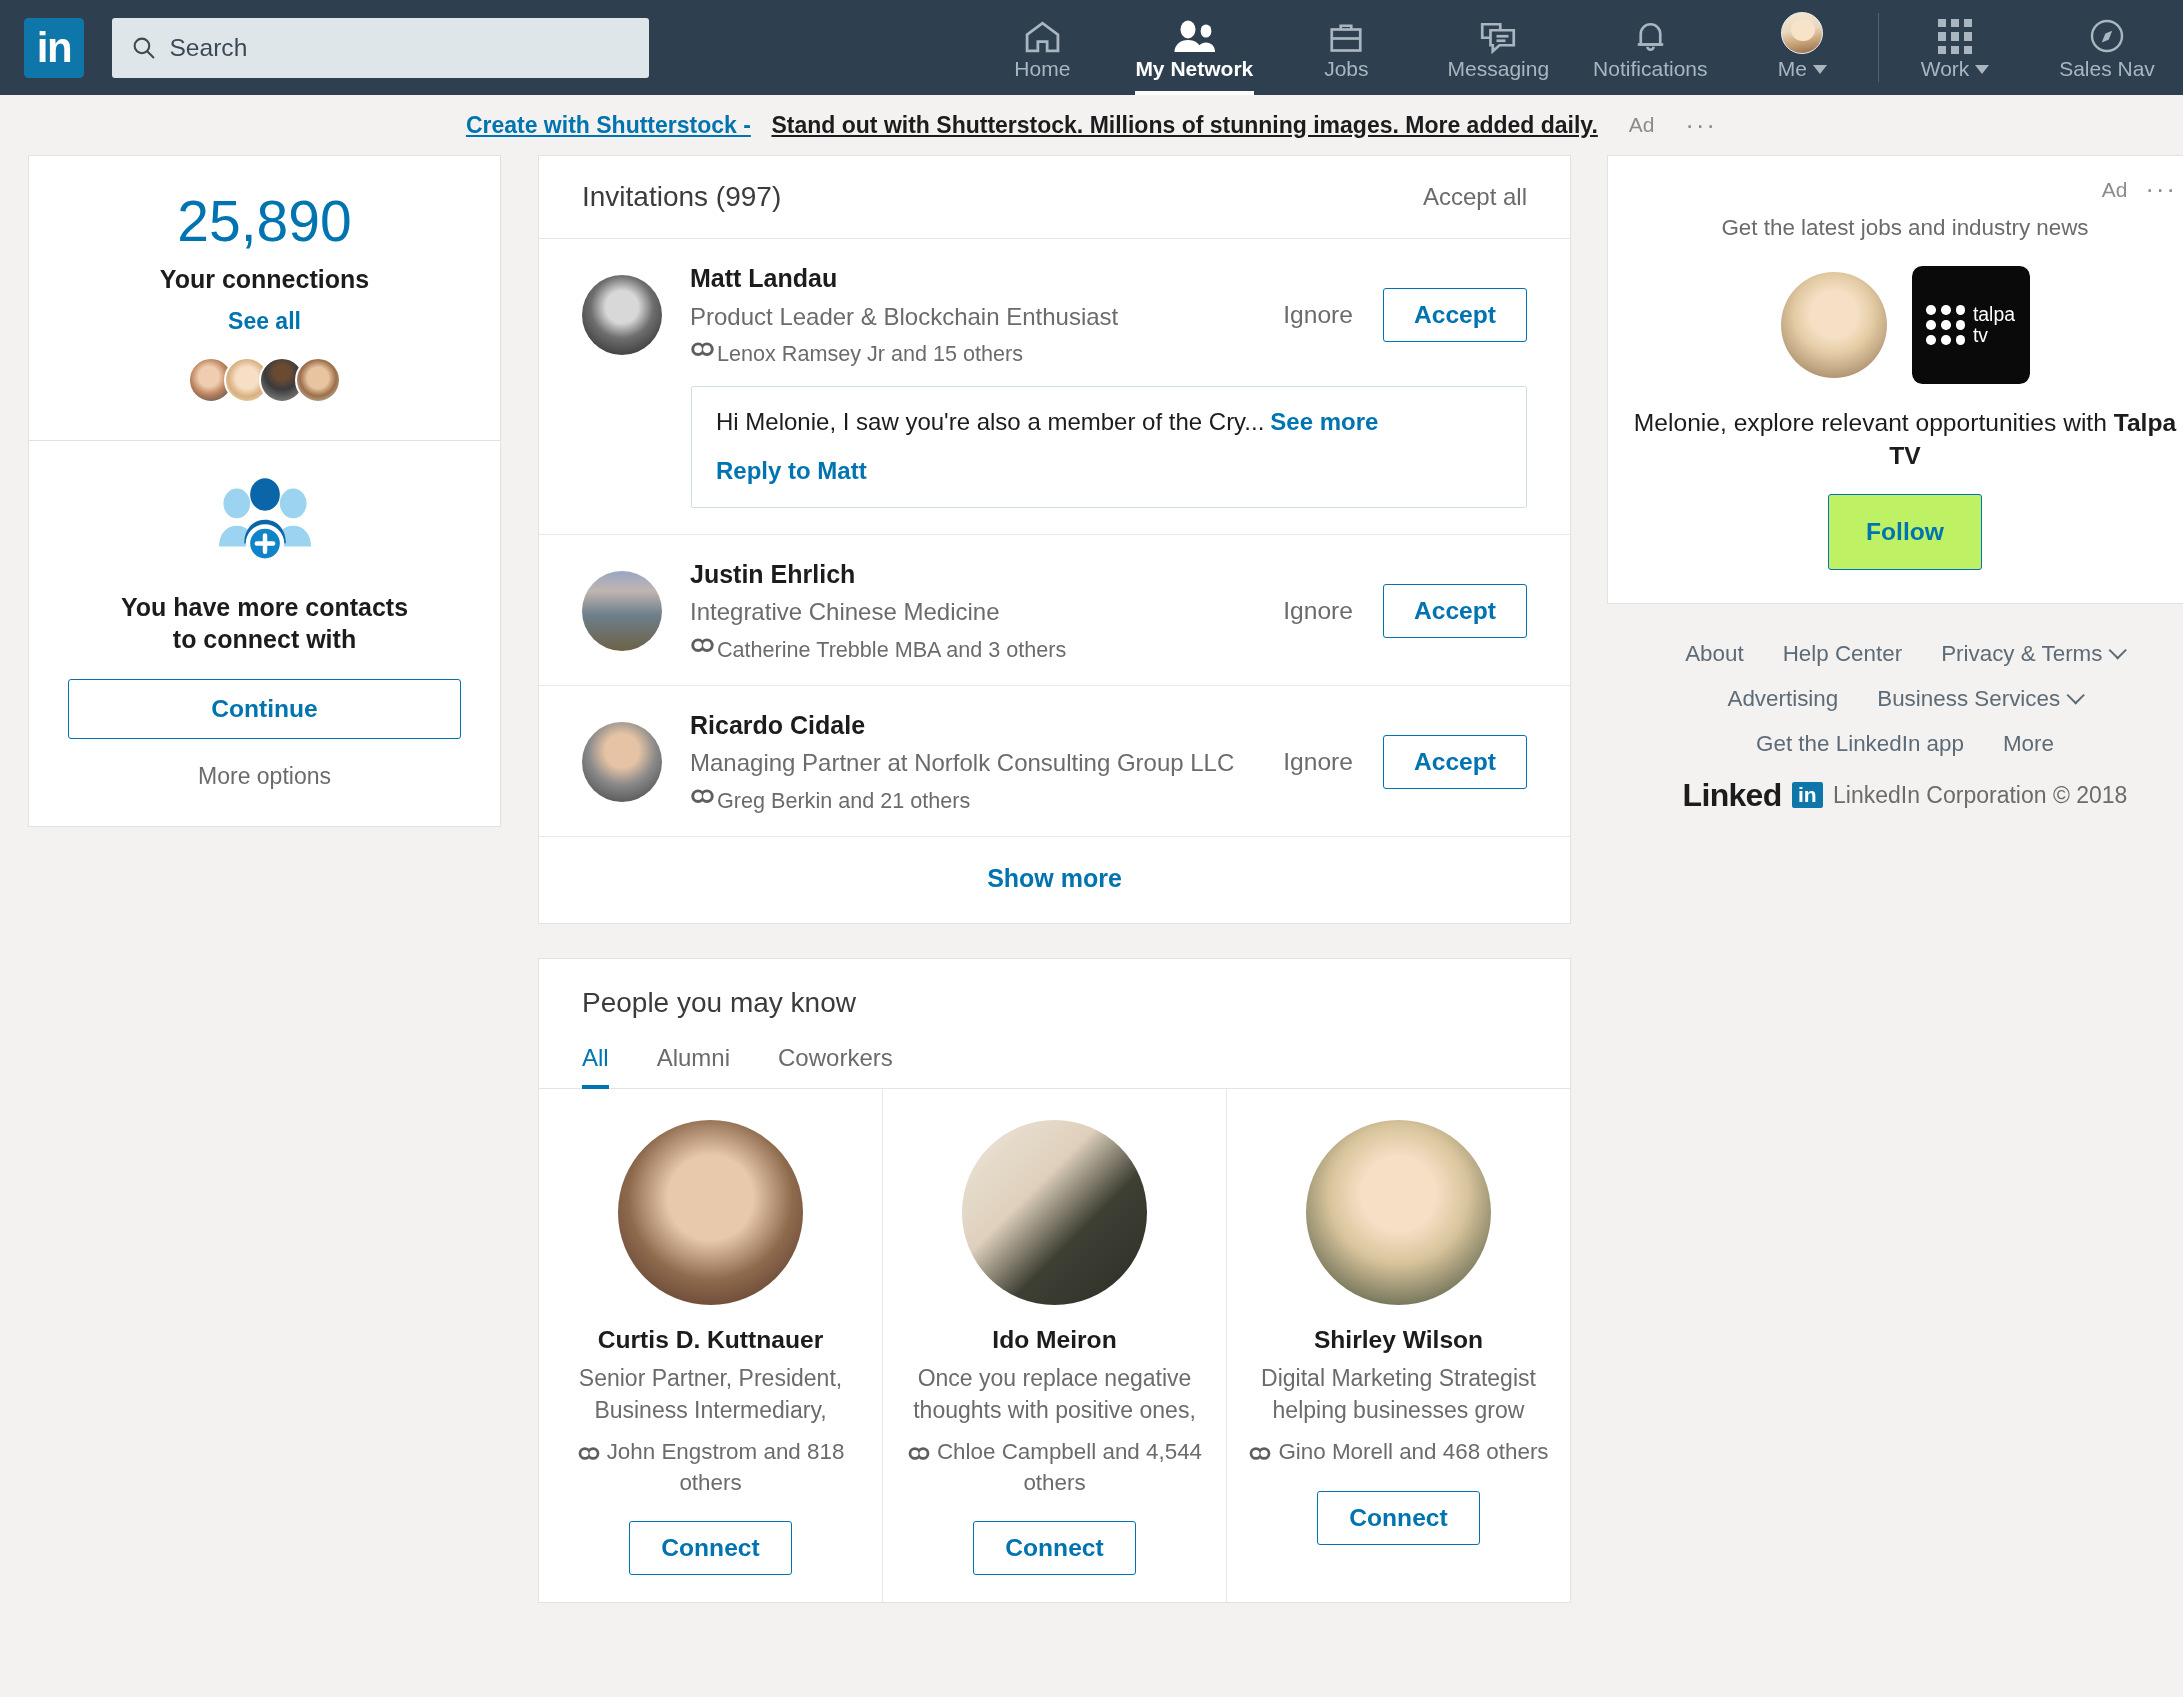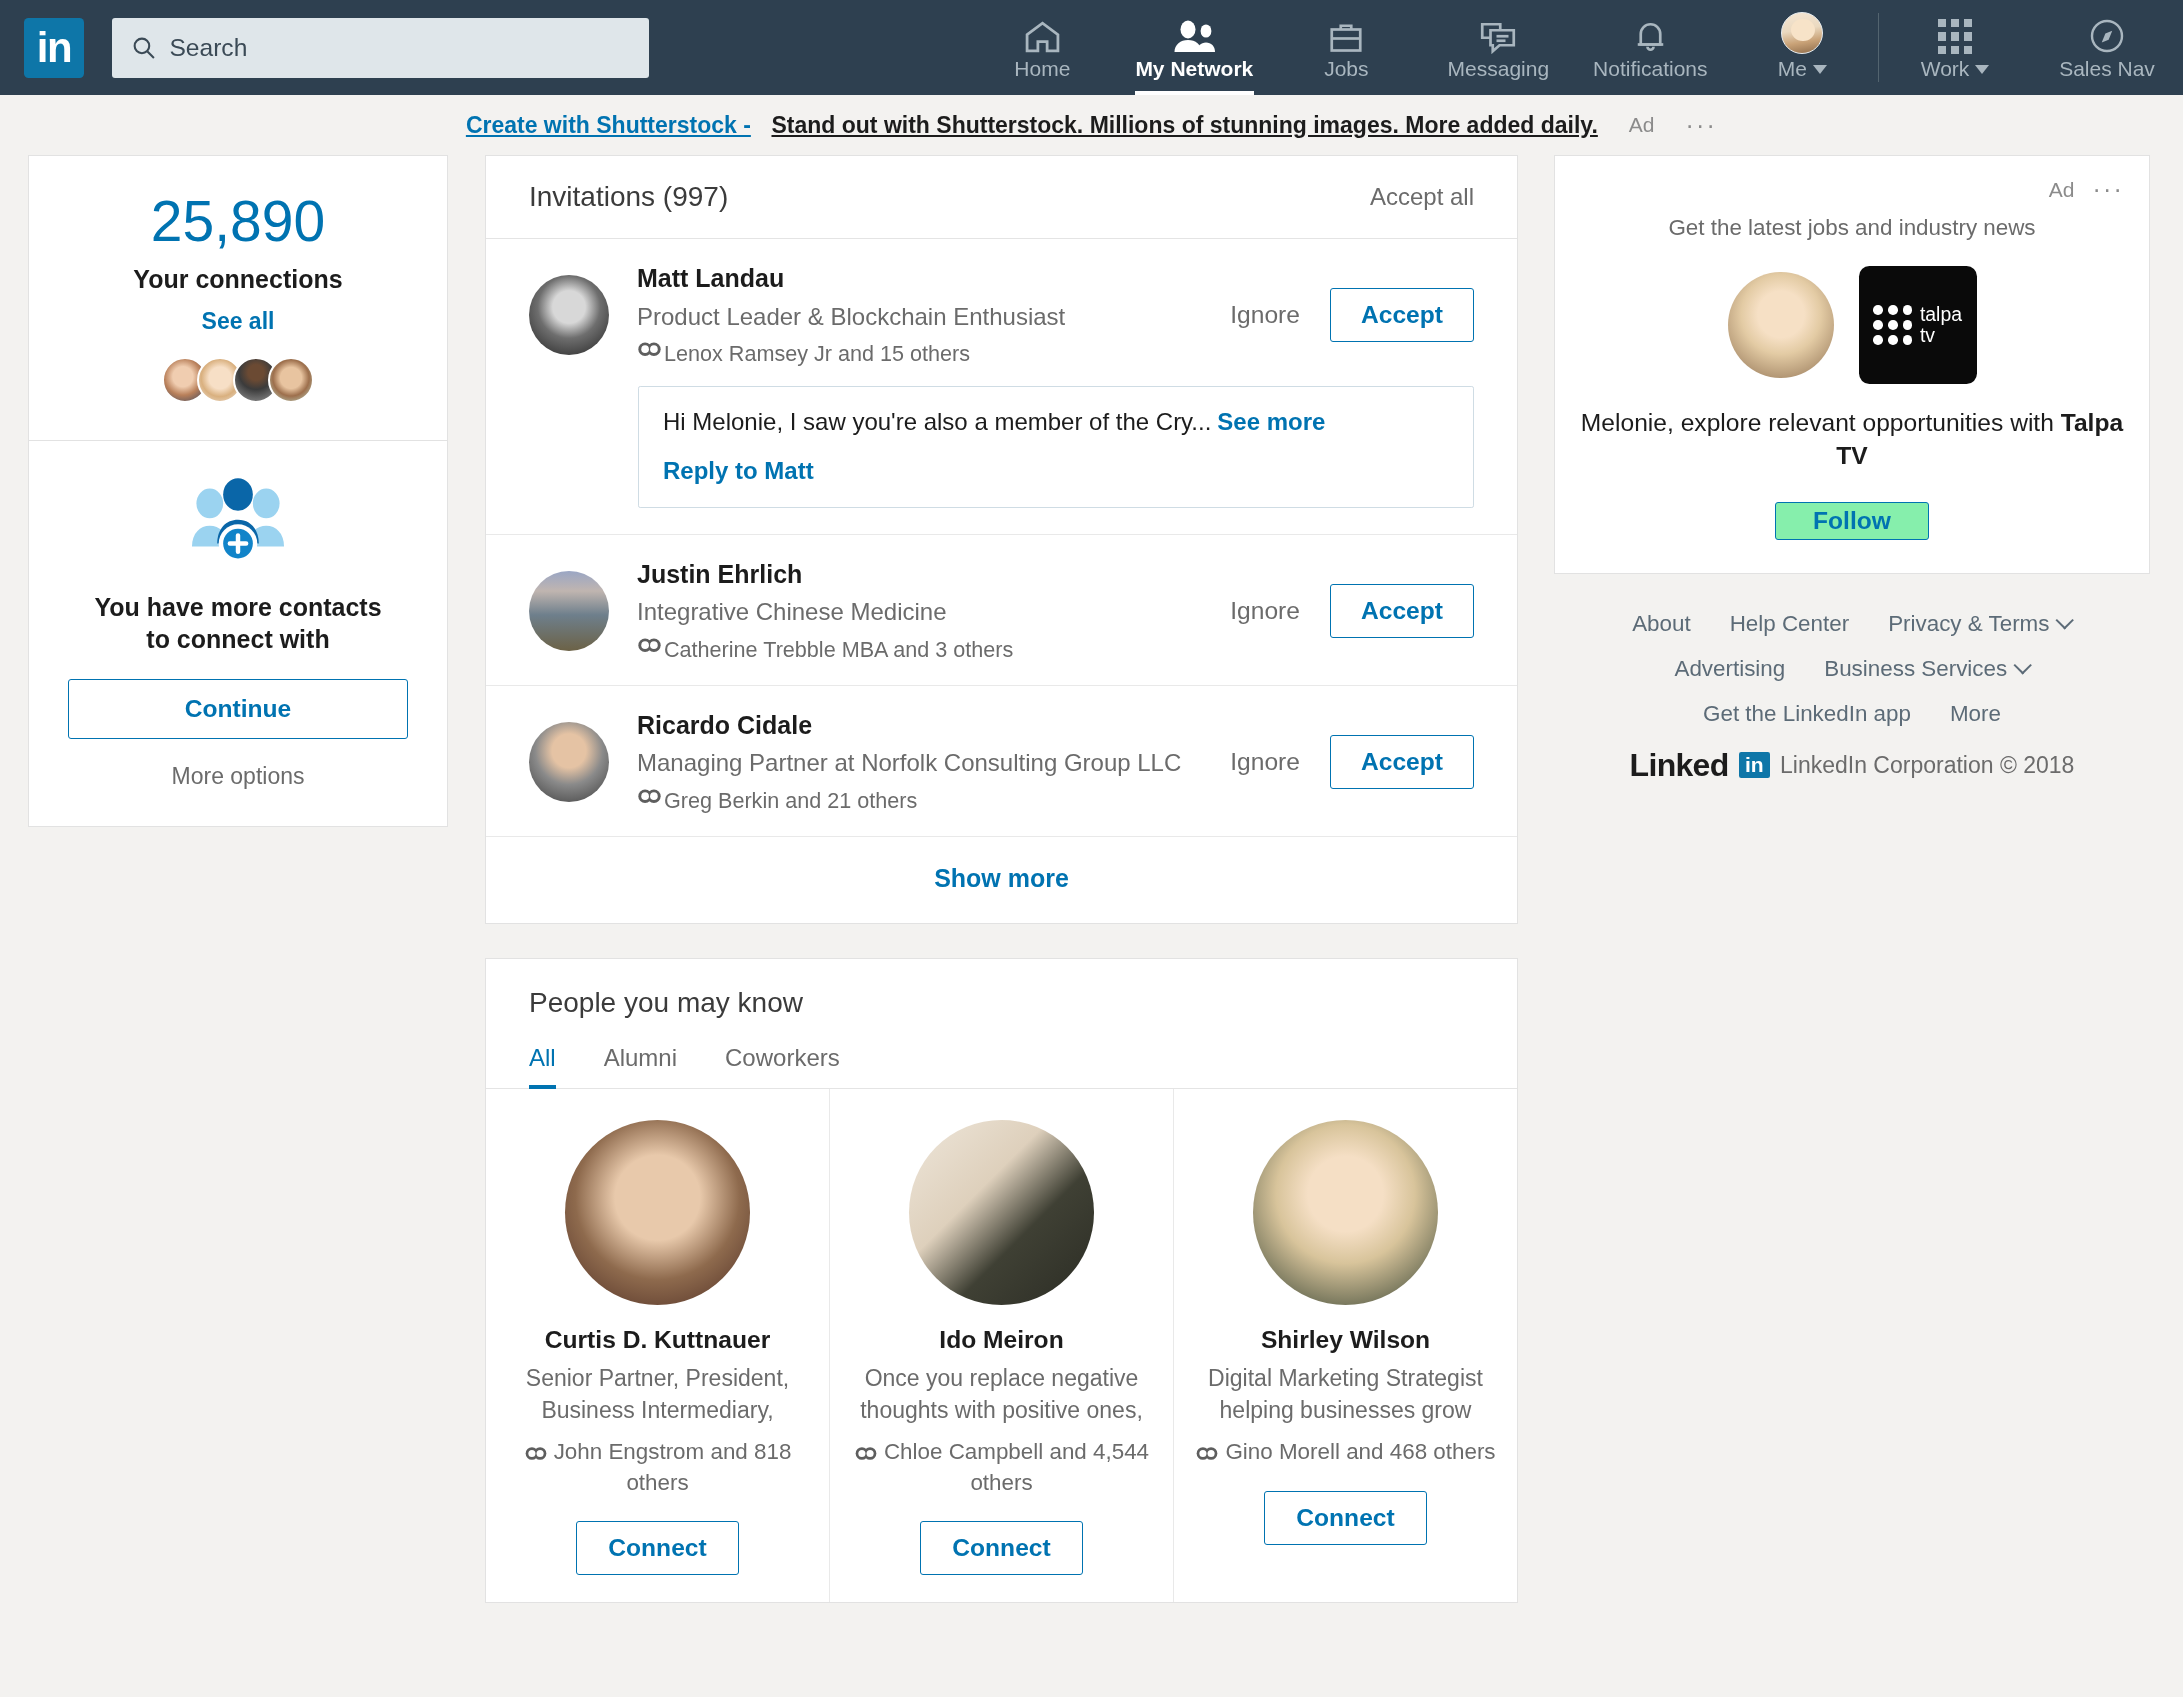--- a/index.html
+++ b/index.html
@@ -74,21 +74,21 @@
   .ad-text { color: #1c1c1c; font-size: 23px; font-weight: bold; text-decoration: underline; }
   .ad-tag { color: #8b8b8b; font-size: 21px; }
   .dots { color: #8b8b8b; font-size: 25px; letter-spacing: 2.2px; }
 
   
   .page {
     display: flex; align-items: flex-start;
     padding: 0 28px; gap: 0;
     width: 2183px;
   }
-  .col-left { width: 420px; flex: none; }
+  .col-left { width: 473px; flex: none; }
   .col-mid { width: 1033px; flex: none; margin-left: 37px; }
   .col-right { width: 596px; flex: none; margin-left: 36px; }
 
   .card {
     background: #fff;
     border: 0.7px solid #e2e2e2;
     box-shadow: 0 0 0 0 rgba(0,0,0,0.06);
   }
 
   
@@ -211,23 +211,23 @@
     width: 118px; height: 118px; border-radius: 10.4px;
     background: #0a0a0a; position: relative;
     display: flex; align-items: center; justify-content: center; gap: 7.5px;
   }
   .brand-dots { display: grid; grid-template-columns: repeat(3, 9.7px); grid-gap: 5.2px; }
   .brand-dots i { width: 9.7px; height: 9.7px; border-radius: 50%; background: #fff; display: block; }
   .brand-word { color: #fff; font-size: 19.4px; line-height: 1.05; text-align: left; }
   .ad-headline { color: #1c1c1c; font-size: 24.6px; line-height: 1.35; margin-top: 22.4px; }
   .ad-headline b { font-weight: bold; }
   .follow-btn {
-    background: #86efac; border: 1.5px solid #0073b1; border-radius: 3px;
+    background: #bef264; border: 1.5px solid #0073b1; border-radius: 3px;
     color: #0073b1; font-size: 24.6px; font-weight: bold;
-    padding: 4px 37px; margin-top: 29px; font-family: inherit; cursor: pointer;
+    padding: 23px 37px; margin-top: 21px; font-family: inherit; cursor: pointer;
   }
 
   
   .footer { margin-top: 37px; text-align: center; }
   .footer-row { display: flex; justify-content: center; align-items: center; gap: 39px; margin-bottom: 19.4px; flex-wrap: wrap; }
   .footer-link { color: #5c6b77; font-size: 22.4px; display: inline-flex; align-items: center; gap: 9px; }
   .chev { display: inline-block; width: 13.4px; height: 13.4px; border-right: 2.2px solid #5c6b77; border-bottom: 2.2px solid #5c6b77; transform: rotate(45deg) translate(-2.2px,-2.2px); }
   .footer-brand { display: flex; justify-content: center; align-items: center; gap: 10.4px; margin-top: 13.4px; }
   .fb-linked { color: #1c1c1c; font-size: 32px; font-weight: bold; letter-spacing: -0.7px; }
   .fb-in { background: #0e76a8; color: #fff; font-size: 21px; font-weight: bold; padding: 1.5px 6px 3.7px; border-radius: 2.2px; line-height: 1; }

